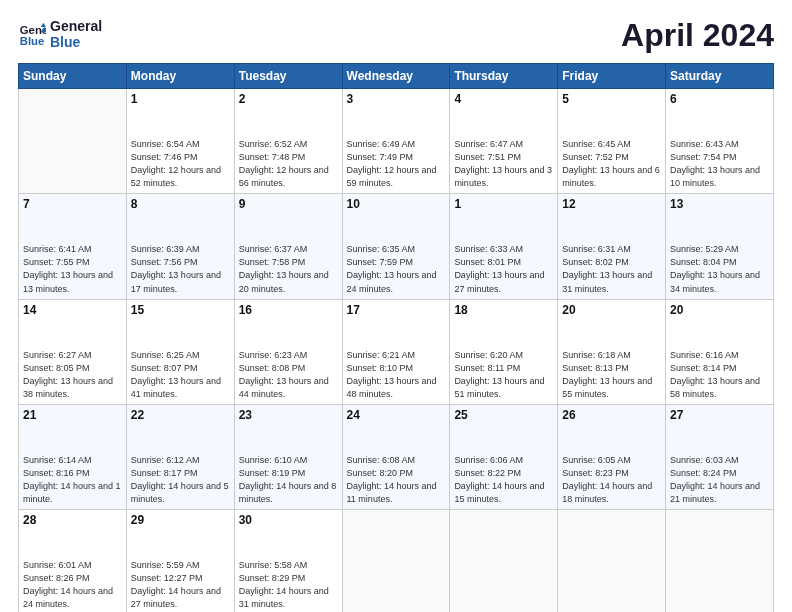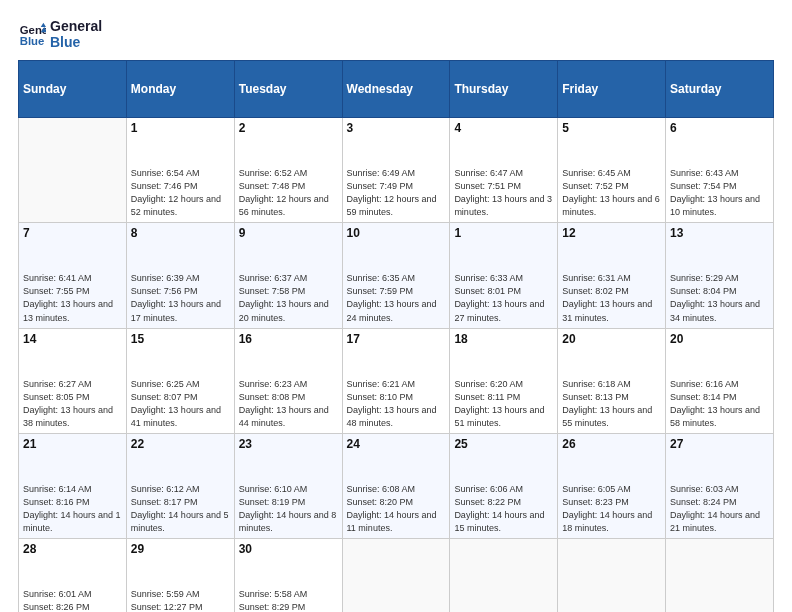--- a/index.html
+++ b/index.html
@@ -51,21 +51,21 @@
       border: 1px solid #ccc;
       border-collapse: collapse;
       width: 100%;
       table-layout: fixed;
     }
     .calendar th {
       background: #2563a8;
       color: #fff;
       font-size: 12px;
       font-weight: bold;
-      padding: 21px 4px;
+      padding: 5px 4px;
       text-align: left;
       border: 1px solid #1a4a8a;
     }
     .calendar td {
       border: 1px solid #ccc;
       vertical-align: top;
       padding: 3px 4px;
       font-size: 9.5px;
       color: #333;
       height: 82px;
@@ -101,20 +101,21 @@
         <text x="2" y="28" font-size="13" font-weight="bold" fill="#2563a8">Blue</text>
         <polygon points="26,8 32,8 29,3" fill="#2563a8"></polygon>
         <polygon points="26,14 34,14 30,8" fill="#2563a8"></polygon>
       </svg>
       <div style="display:flex;flex-direction:column;line-height:1.15;">
         <span style="font-size:14px;font-weight:bold;color:#1a1a2e;">General</span>
         <span style="font-size:14px;font-weight:bold;color:#2563a8;">Blue</span>
       </div>
     </div>
     <div class="title-block">
+      <div class="month-title">April 2024</div>
     </div>
   </div>
 
   <table class="calendar">
     <thead>
       <tr>
       <th>Sunday</th>
           <th>Monday</th>
           <th>Tuesday</th>
           <th>Wednesday</th>

